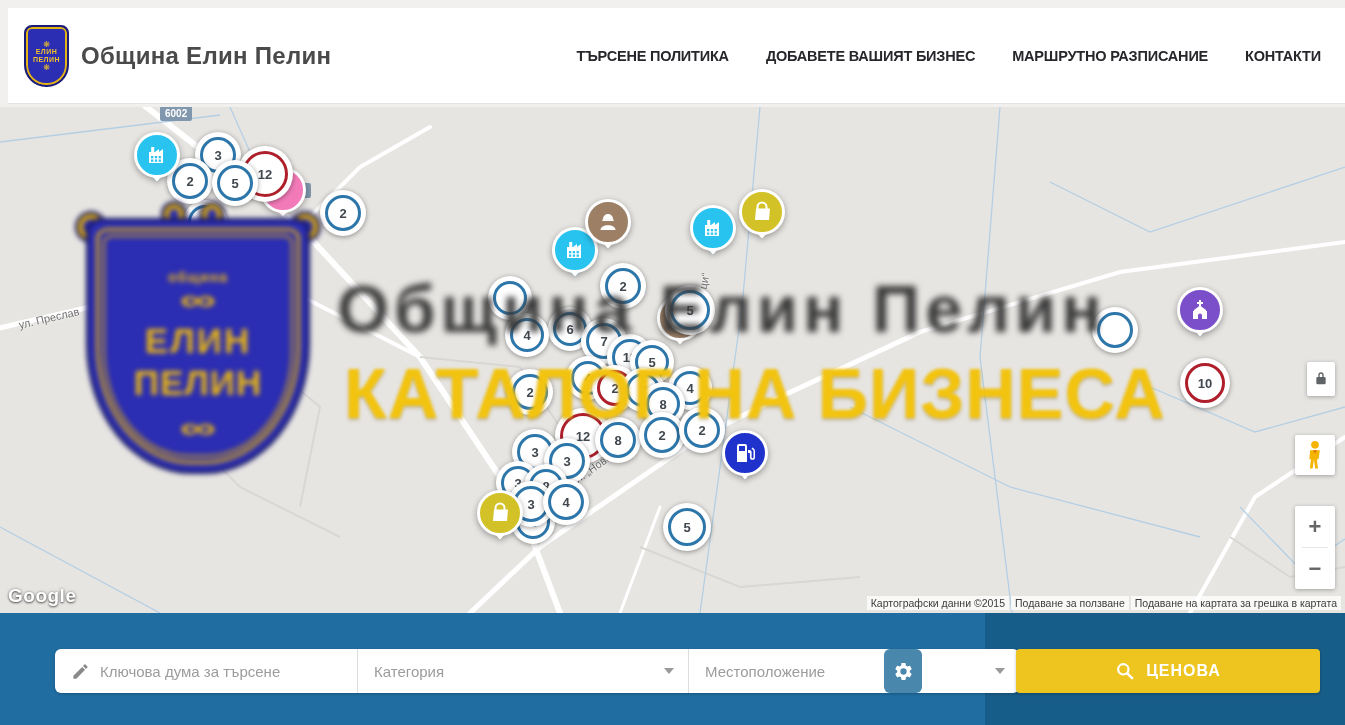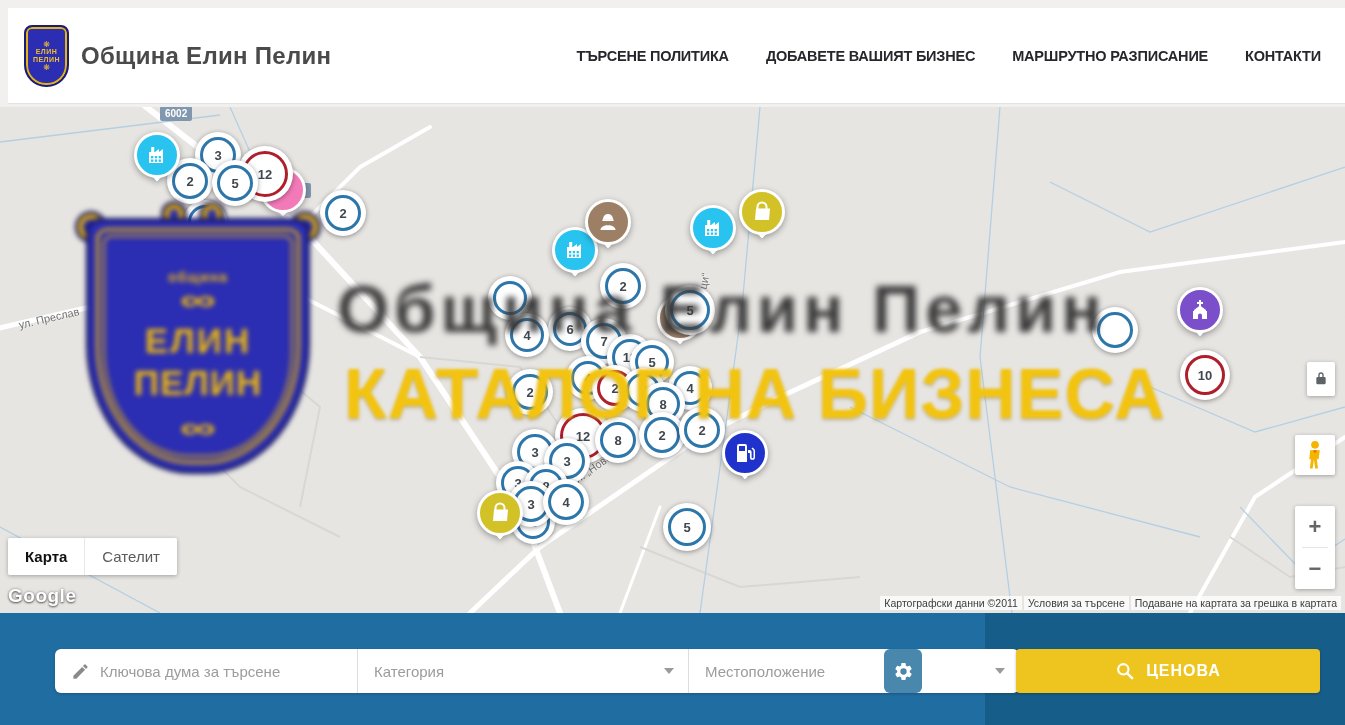--- a/index.html
+++ b/index.html
@@ -193,24 +193,20 @@
       <div class="wtop">община</div>
       <div class="wm-orn" style="top:62px;">∞</div>
       <div class="wl1">ЕЛИН</div>
       <div class="wl2">ПЕЛИН</div>
       <div class="wm-orn" style="top:190px;">∞</div>
     </div>
   </div>
   <div class="wm-title">Община Елин Пелин</div>
   <div class="wm-sub">КАТАЛОГ НА БИЗНЕСА</div>
 
-  <div class="maptype">
-    <div class="mt active">Карта</div>
-    <div class="mt inactive">Сателит</div>
-  </div>
 
   <div class="ctl ctl-lock">
     <svg width="16" height="16" viewBox="0 0 24 24">
       <path fill="#5f6368" d="M12 2a4 4 0 0 0-4 4v3H7a2 2 0 0 0-2 2v7a2 2 0 0 0 2 2h10a2 2 0 0 0 2-2v-7a2 2 0 0 0-2-2h-1V6a4 4 0 0 0-4-4zm-2 7V6a2 2 0 1 1 4 0v3h-4z"></path>
     </svg>
   </div>
 
   <div class="ctl ctl-peg">
     <svg width="26" height="30" viewBox="0 0 24 28">
       <circle cx="12" cy="4.5" r="3.6" fill="#f4b400"></circle>
@@ -220,22 +216,22 @@
   </div>
 
   <div class="zoomctl">
     <div class="zb">+</div>
     <div class="zdiv"></div>
     <div class="zb">−</div>
   </div>
 
   <div class="glogo">Google</div>
   <div class="attrib" id="attrib">
-      <span>Картографски данни ©2011</span>
-      <span class="lnk">Условия за търсене</span>
+      <span>Картографски данни ©2015</span>
+      <span class="lnk">Подаване за ползване</span>
       <span class="lnk">Подаване на картата за грешка в картата</span>
     </div>
 <div class="cluster" style="left: 183px; top: 93px; width: 44px; height: 44px; z-index: 4;">
       <div class="ring" style="border-color: rgb(45, 118, 170);">
         <span class="num"></span>
       </div>
     </div>
     <div class="cluster" style="left: 195px; top: 25px; width: 46px; height: 46px; z-index: 4;">
       <div class="ring" style="border-color: rgb(45, 118, 170);">
         <span class="num">3</span>
@@ -389,21 +385,21 @@
     <div class="cluster" style="left: 543px; top: 372px; width: 46px; height: 46px; z-index: 4;">
       <div class="ring" style="border-color: rgb(45, 118, 170);">
         <span class="num">4</span>
       </div>
     </div>
     <div class="cluster" style="left: 663px; top: 396px; width: 48px; height: 48px; z-index: 4;">
       <div class="ring" style="border-color: rgb(45, 118, 170);">
         <span class="num">5</span>
       </div>
     </div>
-    <div class="cluster" style="left: 1180px; top: 243px; width: 50px; height: 50px; z-index: 4;">
+    <div class="cluster" style="left: 1180px; top: 251px; width: 50px; height: 50px; z-index: 4;">
       <div class="ring" style="border-color: rgb(174, 31, 43);">
         <span class="num">10</span>
       </div>
     </div>
     <div class="pin" style="left: 260px; top: 60px; z-index: 3;">
       <div class="tail" style="background:#f27ab8"></div>
                  <div class="head" style="background:#f27ab8"></div>
     </div>
     <div class="pin" style="left: 657px; top: 188px; z-index: 3;">
       <div class="tail" style="background:#9d7f66"></div>

